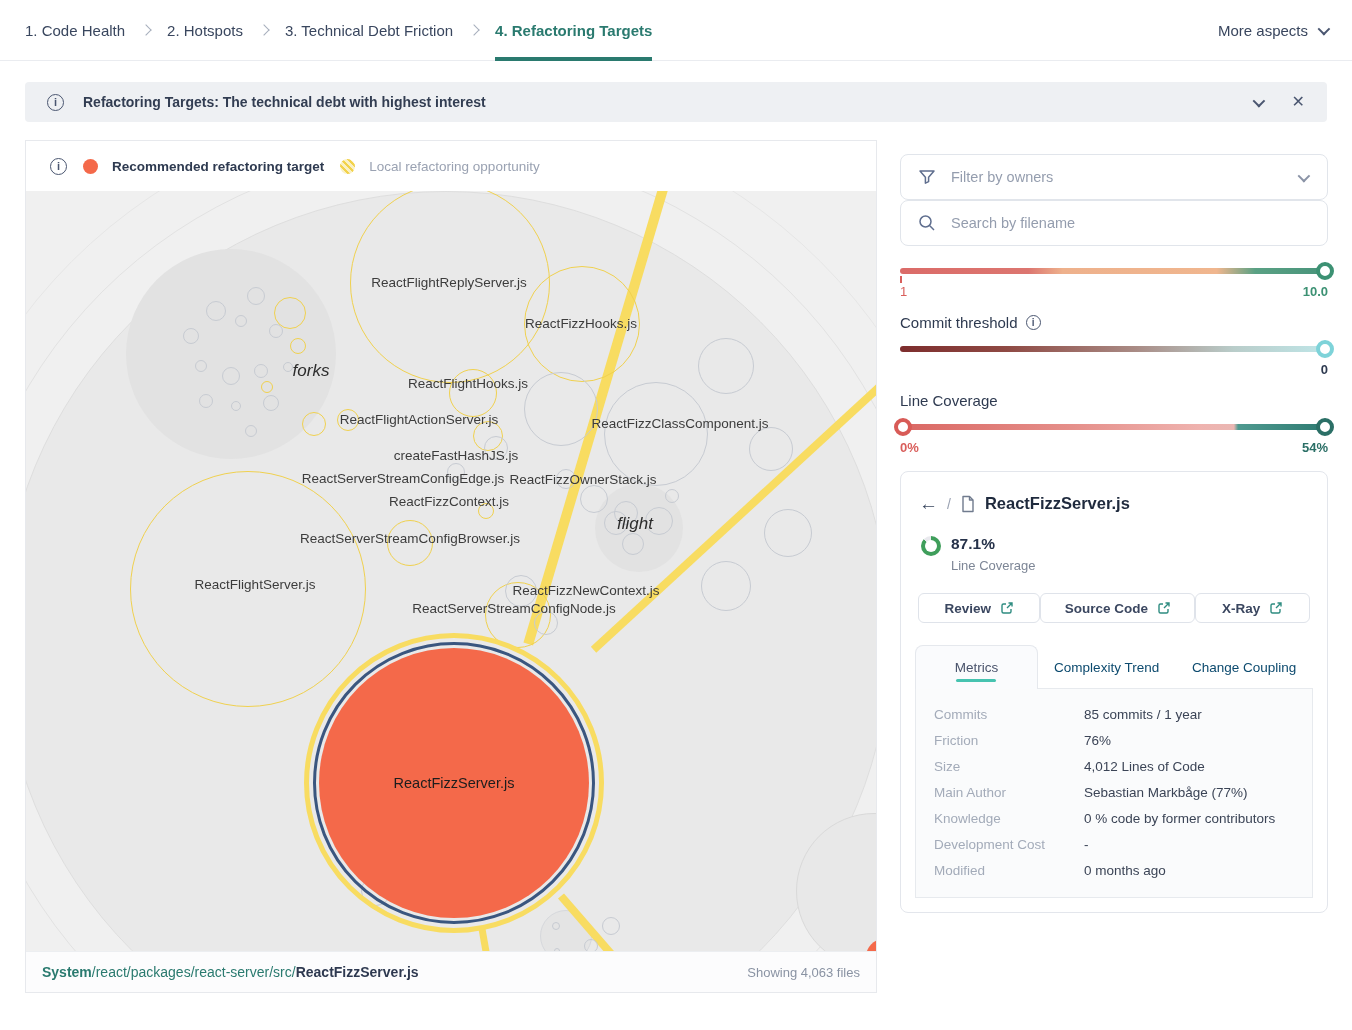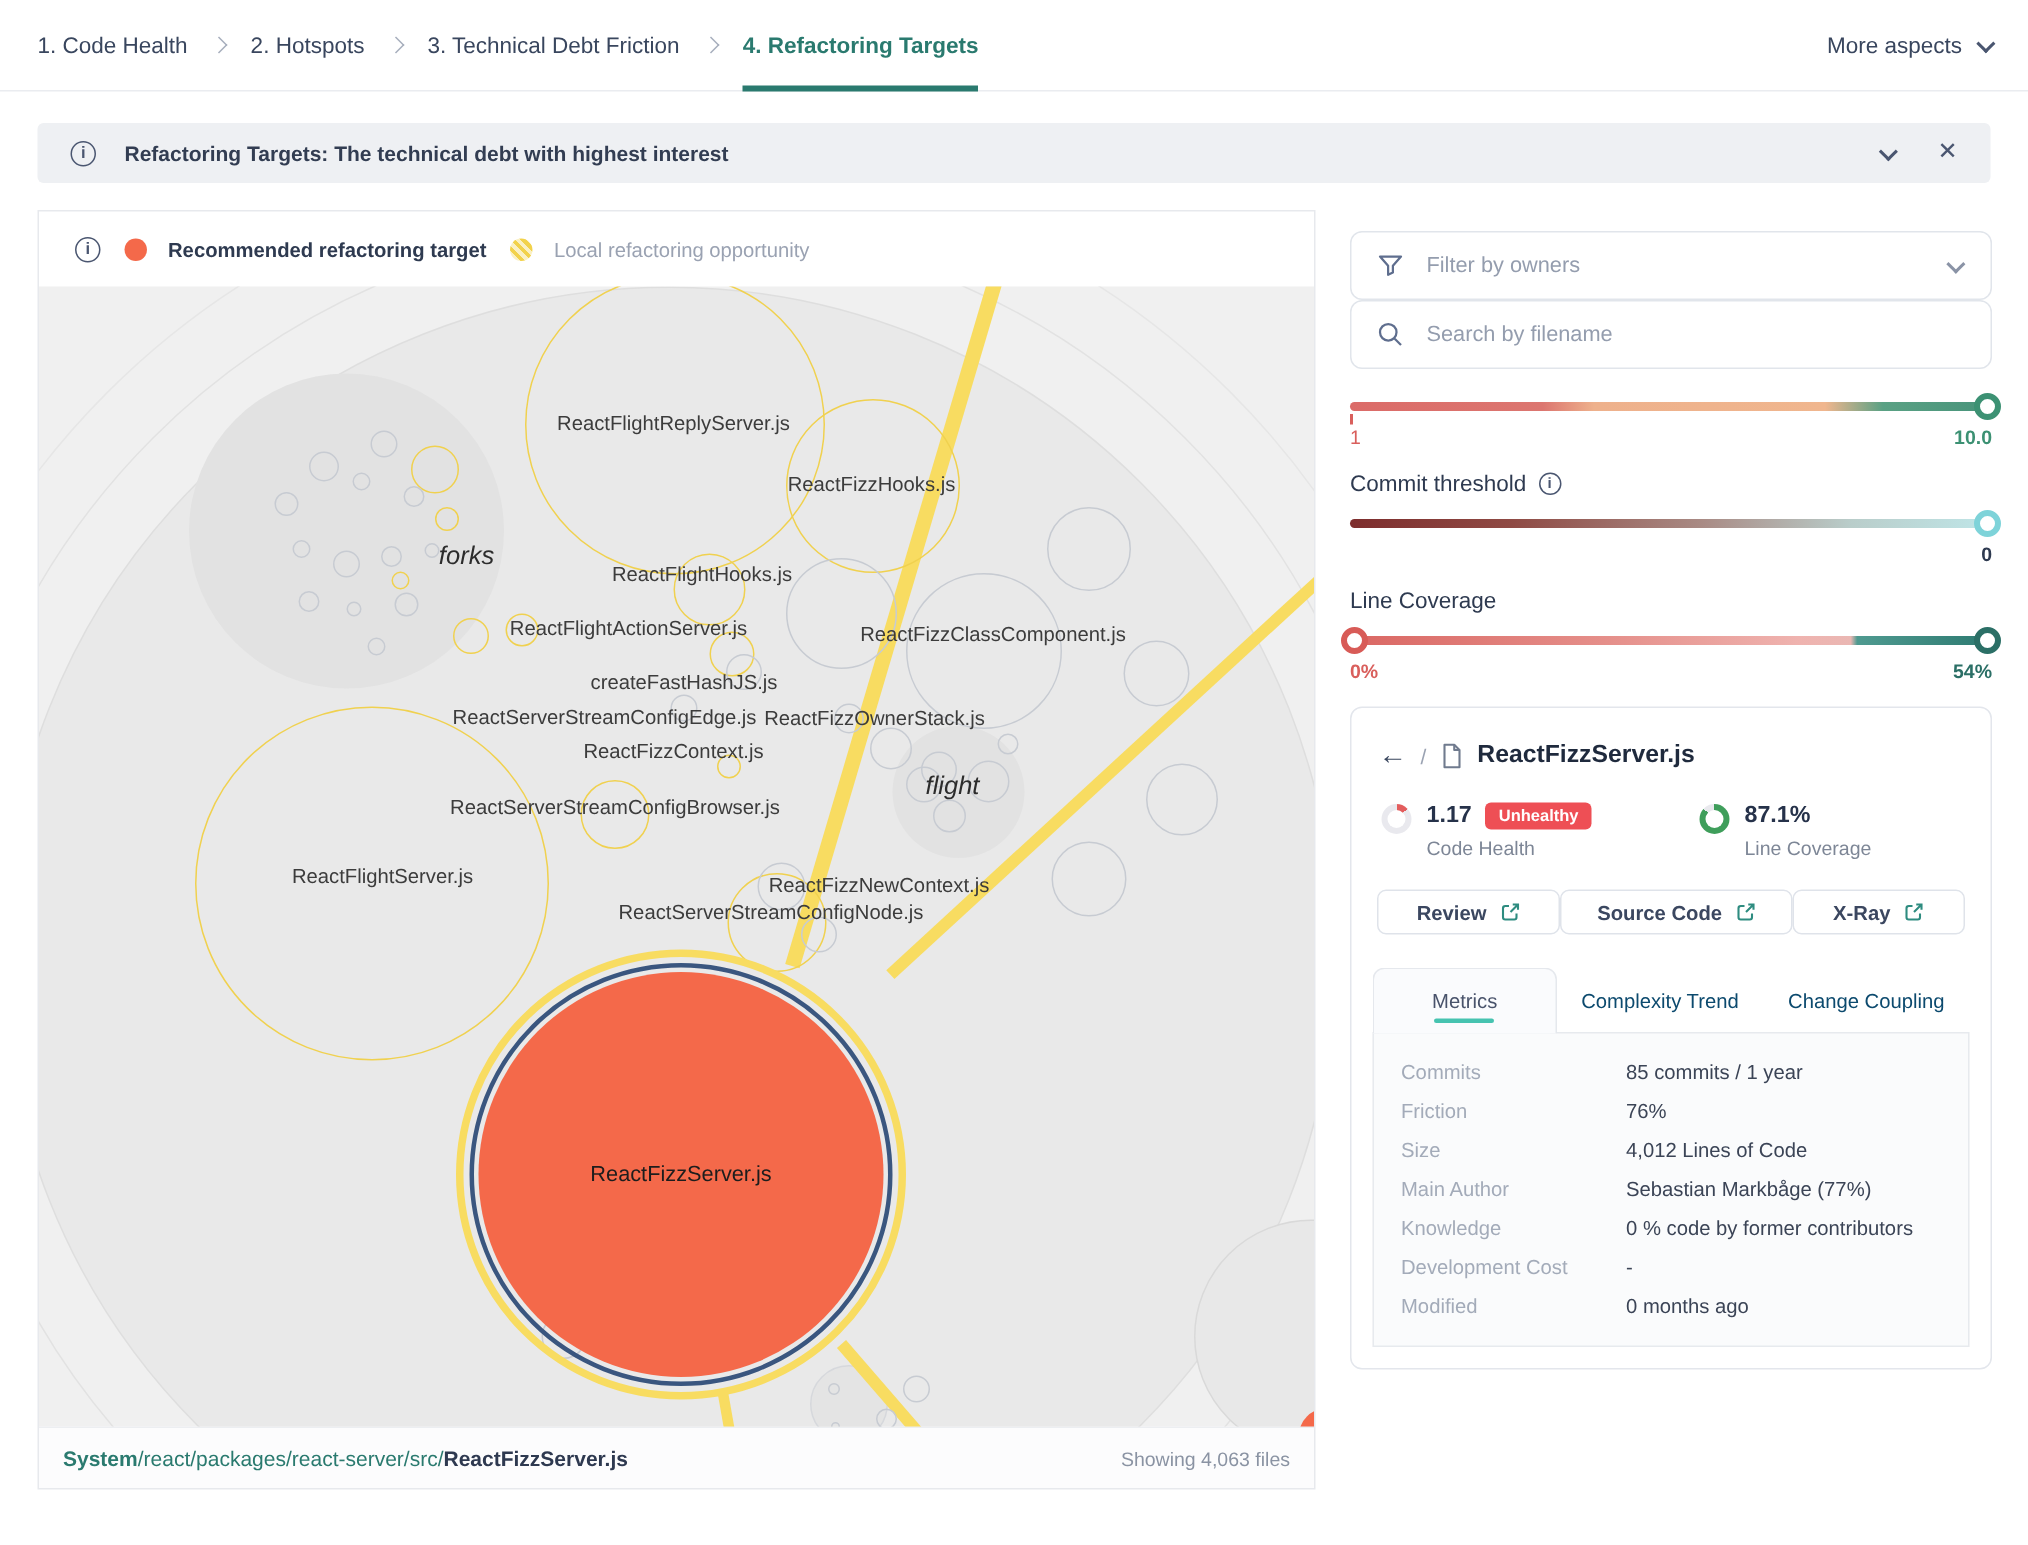--- a/index.html
+++ b/index.html
@@ -242,21 +242,21 @@
         <div class="oc" style="left: 576px; top: 726px; width: 18px; height: 18px; border: 1.5px solid rgb(199, 203, 210);"></div>
         <div class="oc" style="left: 558px; top: 748px; width: 14px; height: 14px; border: 1.5px solid rgb(199, 203, 210);"></div>
         <div class="oc" style="left: 526px; top: 731px; width: 8px; height: 8px; border: 1.5px solid rgb(199, 203, 210);"></div>
         <div class="oc" style="left: 528px; top: 757px; width: 6px; height: 6px; border: 1.5px solid rgb(199, 203, 210);"></div>
         <div class="oc" style="left: 335px; top: 685px; width: 30px; height: 30px; border: 1.5px solid rgb(199, 203, 210);"></div>
         <div class="oc" style="left: 840px; top: 748px; width: 36px; height: 36px; background: rgb(244, 105, 74);"></div>
         <div class="flabel" style="left: 423px; top: 91px;">ReactFlightReplyServer.js</div>
         <div class="flabel" style="left: 555px; top: 132px;">ReactFizzHooks.js</div>
         <div class="flabel" style="left: 442px; top: 192px;">ReactFlightHooks.js</div>
         <div class="flabel" style="left: 393px; top: 228px;">ReactFlightActionServer.js</div>
-        <div class="flabel" style="left: 636px; top: 232px;">ReactFizzClassComponent.js</div>
+        <div class="flabel" style="left: 654px; top: 232px;">ReactFizzClassComponent.js</div>
         <div class="flabel" style="left: 430px; top: 264px;">createFastHashJS.js</div>
         <div class="flabel" style="left: 377px; top: 287px;">ReactServerStreamConfigEdge.js</div>
         <div class="flabel" style="left: 557px; top: 288px;">ReactFizzOwnerStack.js</div>
         <div class="flabel" style="left: 423px; top: 310px;">ReactFizzContext.js</div>
         <div class="flabel" style="left: 384px; top: 347px;">ReactServerStreamConfigBrowser.js</div>
         <div class="flabel" style="left: 229px; top: 393px;">ReactFlightServer.js</div>
         <div class="flabel" style="left: 560px; top: 399px;">ReactFizzNewContext.js</div>
         <div class="flabel" style="left: 488px; top: 417px;">ReactServerStreamConfigNode.js</div>
         <div class="glabel" style="left: 285px; top: 180px;">forks</div>
         <div class="glabel" style="left: 609px; top: 333px;">flight</div>
@@ -333,30 +333,20 @@
         <span class="back">←</span>
         <span class="slash">/</span>
         <svg class="ic" width="16" height="18" viewBox="0 0 16 18">
           <path d="M3 1.5 H9.5 L13 5 V16.5 H3 Z" fill="none" stroke="#707b8e" stroke-width="1.4" stroke-linejoin="round"></path>
           <path d="M9.5 1.5 V5 H13" fill="none" stroke="#707b8e" stroke-width="1.4" stroke-linejoin="round"></path>
         </svg>
         <span class="d-title">ReactFizzServer.js</span>
       </div>
 
       <div class="stats">
-        <div class="stat first">
-          <span class="gauge health"></span>
-          <div>
-            <div class="stat-val-row">
-              <span class="stat-val">1.17</span>
-              <span class="badge">Unhealthy</span>
-            </div>
-            <div class="stat-cap">Code Health</div>
-          </div>
-        </div>
         <div class="stat">
           <span class="gauge coverage"></span>
           <div>
             <div class="stat-val-row">
               <span class="stat-val">87.1%</span>
             </div>
             <div class="stat-cap">Line Coverage</div>
           </div>
         </div>
       </div>

